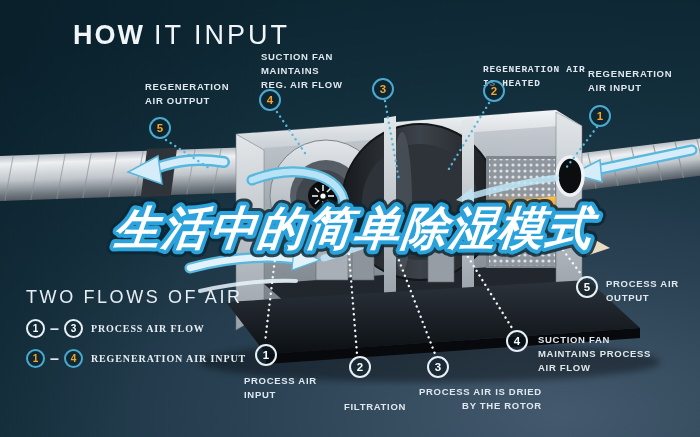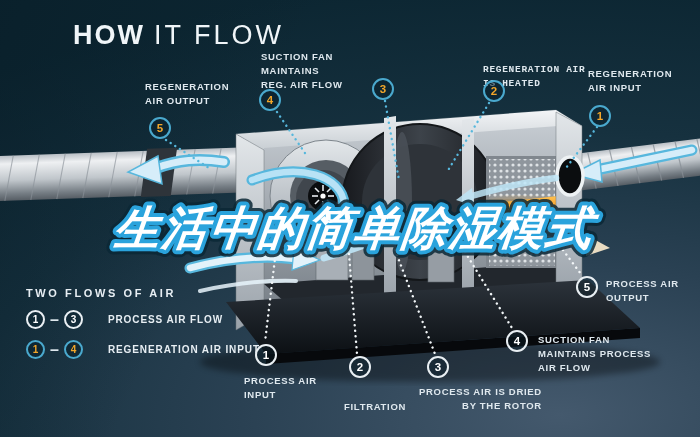--- a/index.html
+++ b/index.html
@@ -21,24 +21,24 @@
        line-height:1.45;white-space:pre-line;z-index:4;}
   
   .c{position:absolute;width:22px;height:22px;border-radius:50%;box-sizing:border-box;
      display:flex;align-items:center;justify-content:center;
      font-size:11.5px;font-weight:700;z-index:4;}
   .c.regen{border:2px solid #4aa9ce;color:#f2a62a;background:rgba(9,32,44,.55);}
   .c.process{border:2px solid #e9eff3;color:#ffffff;background:rgba(9,32,44,.35);}
   .c.sm{position:static;width:19px;height:19px;font-size:10px;flex:0 0 auto;}
   
   .legend{position:absolute;left:26px;top:287px;z-index:4;color:#e7eef3;}
-  .lg-title{font-size:11px;font-weight:700;letter-spacing:2.6px;white-space:nowrap;}
+  .lg-title{font-size:18px;font-weight:400;letter-spacing:2.6px;white-space:nowrap;}
   .lg-row{display:flex;align-items:center;margin-top:11px;}
   .lg-dash{margin:0 5px;color:#dfe8ee;font-weight:700;}
-  .lg-label{margin-left:25px;font-size:10px;font-weight:700;letter-spacing:.9px;white-space:nowrap;}
+  .lg-label{margin-left:8px;font-size:10px;font-weight:700;letter-spacing:.9px;white-space:nowrap;font-family:Liberation Serif, serif;}
   svg text{font-family:"DejaVu Sans","Liberation Sans",sans-serif;}
   .scene{position:absolute;left:0;top:0;z-index:1;}
   .headline{position:absolute;left:0;top:0;z-index:6;pointer-events:none;}
 </style>
 </head>
 <body>
 
 <div class="stage">
 
   <svg class="scene" width="700" height="437" viewBox="0 0 700 437">
@@ -221,21 +221,21 @@
         <path d="M276,250 L265,342"></path>
         <path d="M349,254 L357,354"></path>
         <path d="M395,250 L435,354"></path>
         <path d="M465,252 L512,328"></path>
         <path d="M563,250 L581,274"></path>
       </g>
     </g>
   </svg>
 
   <div class="title">
-    <span class="b">HOW</span><span class="l">IT FLOW</span>
+    <span class="b">HOW</span><span class="l">IT INPUT</span>
   </div>
 
   <div class="lbl" style="left:145px;top:80px;">REGENERATION
 AIR OUTPUT</div>
   <div class="c regen" style="left:149px;top:117px;">5</div>
 
   <div class="lbl" style="left:261px;top:50px;">SUCTION FAN
 MAINTAINS
 REG. AIR FLOW</div>
   <div class="c regen" style="left:259px;top:89px;">4</div>

